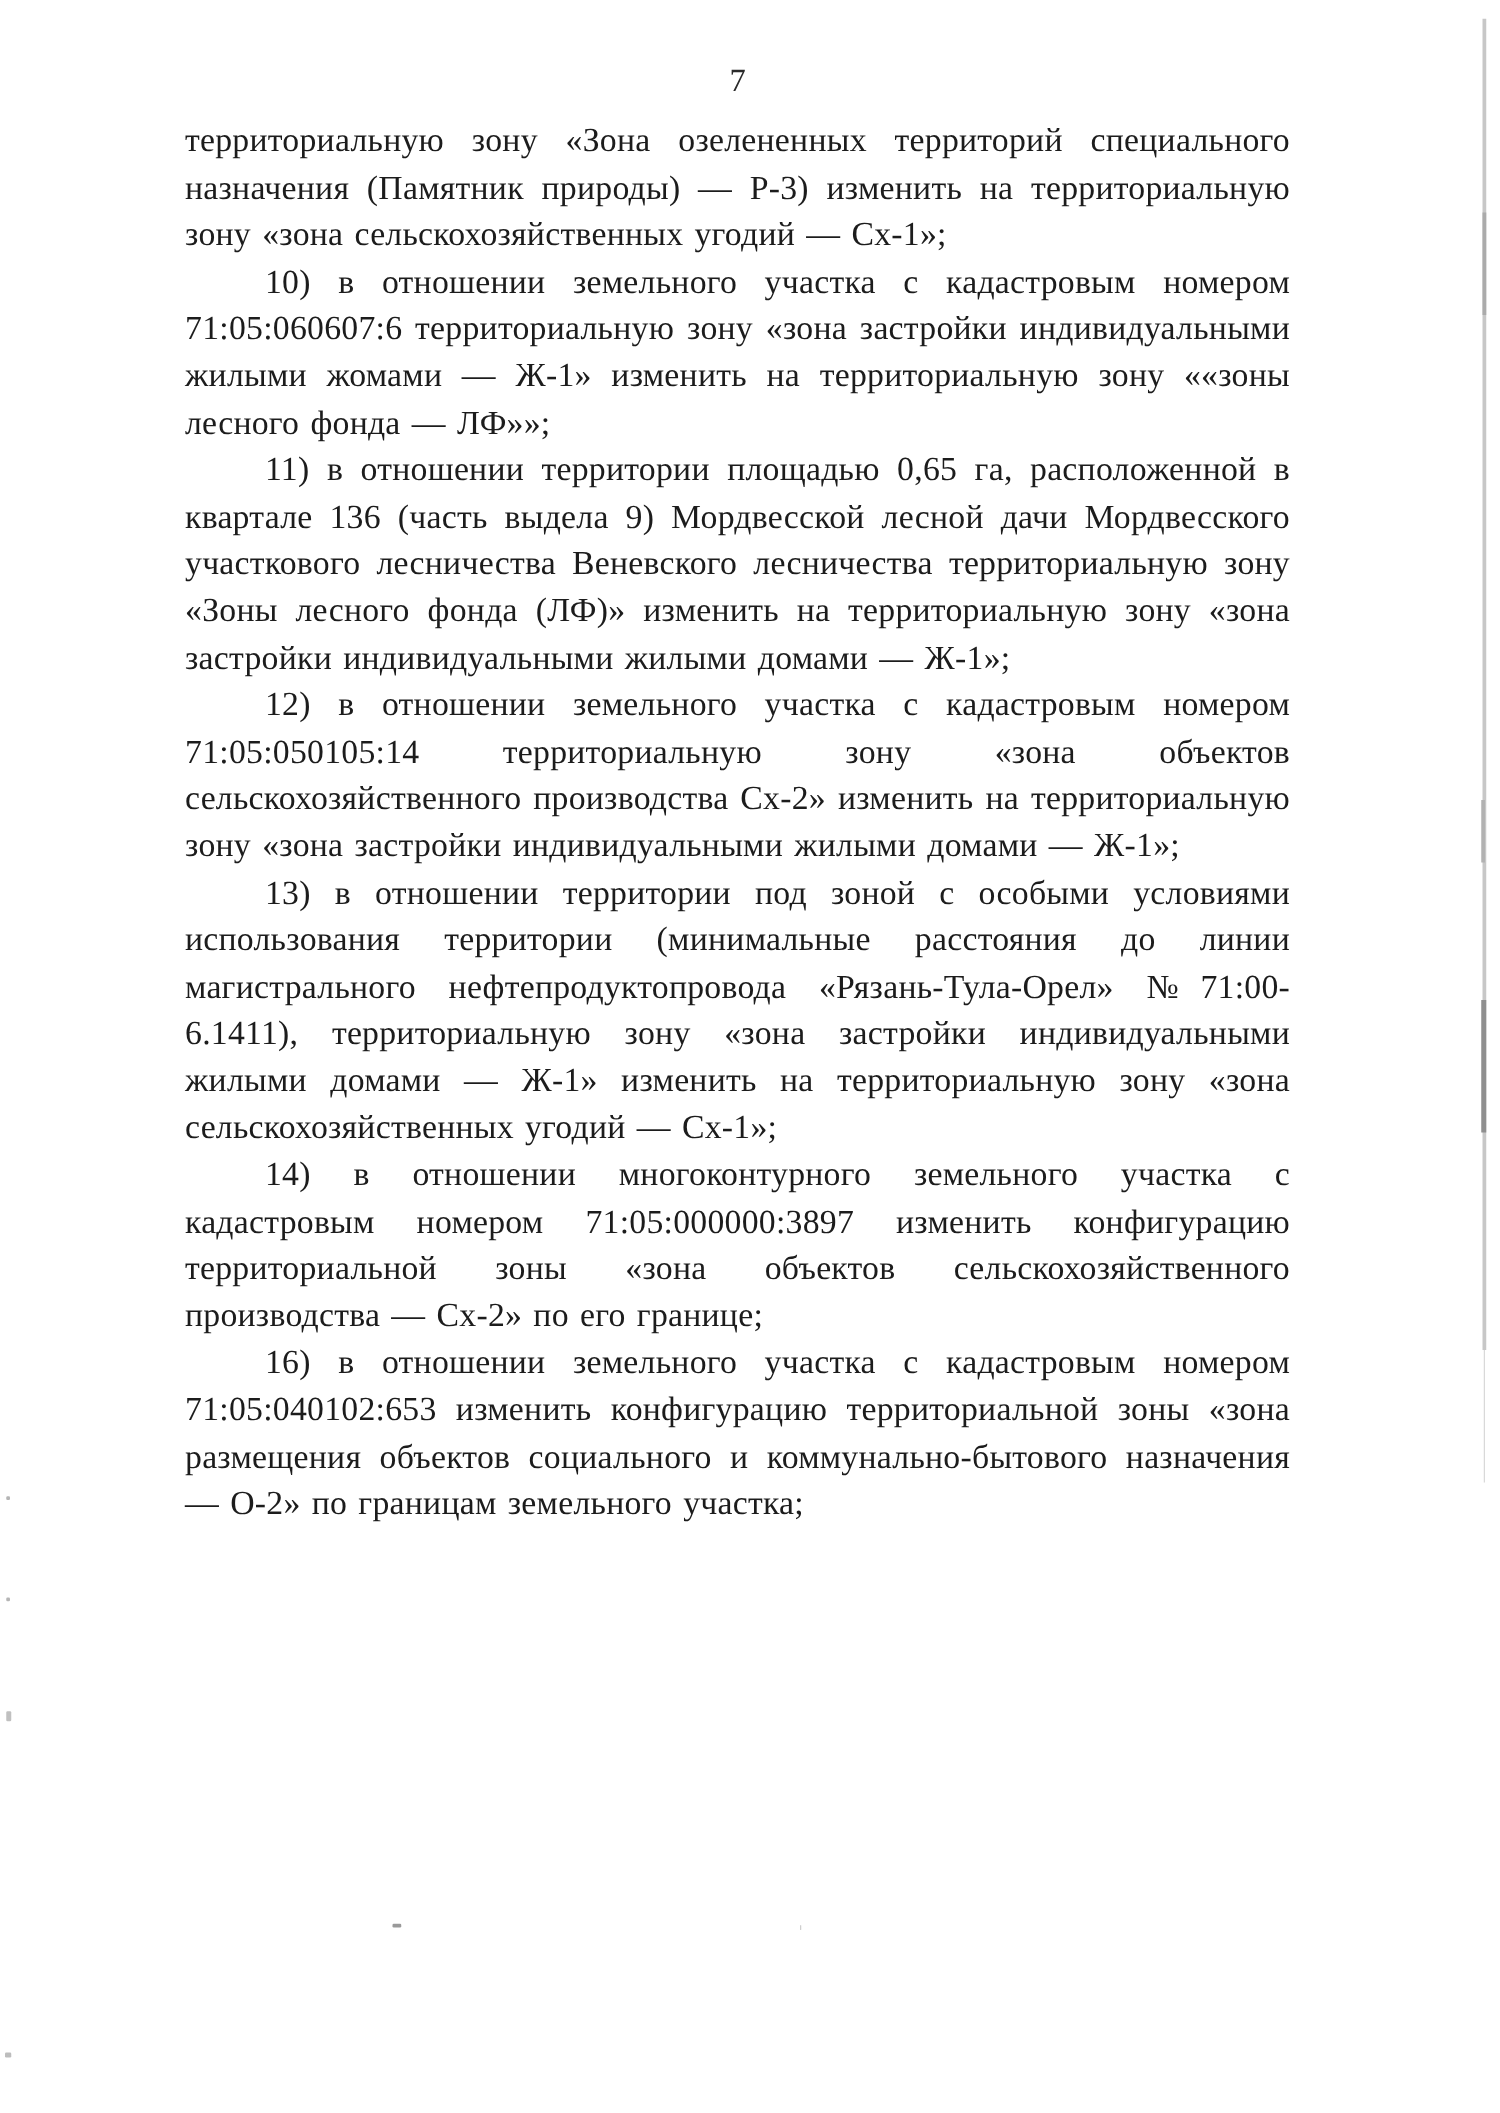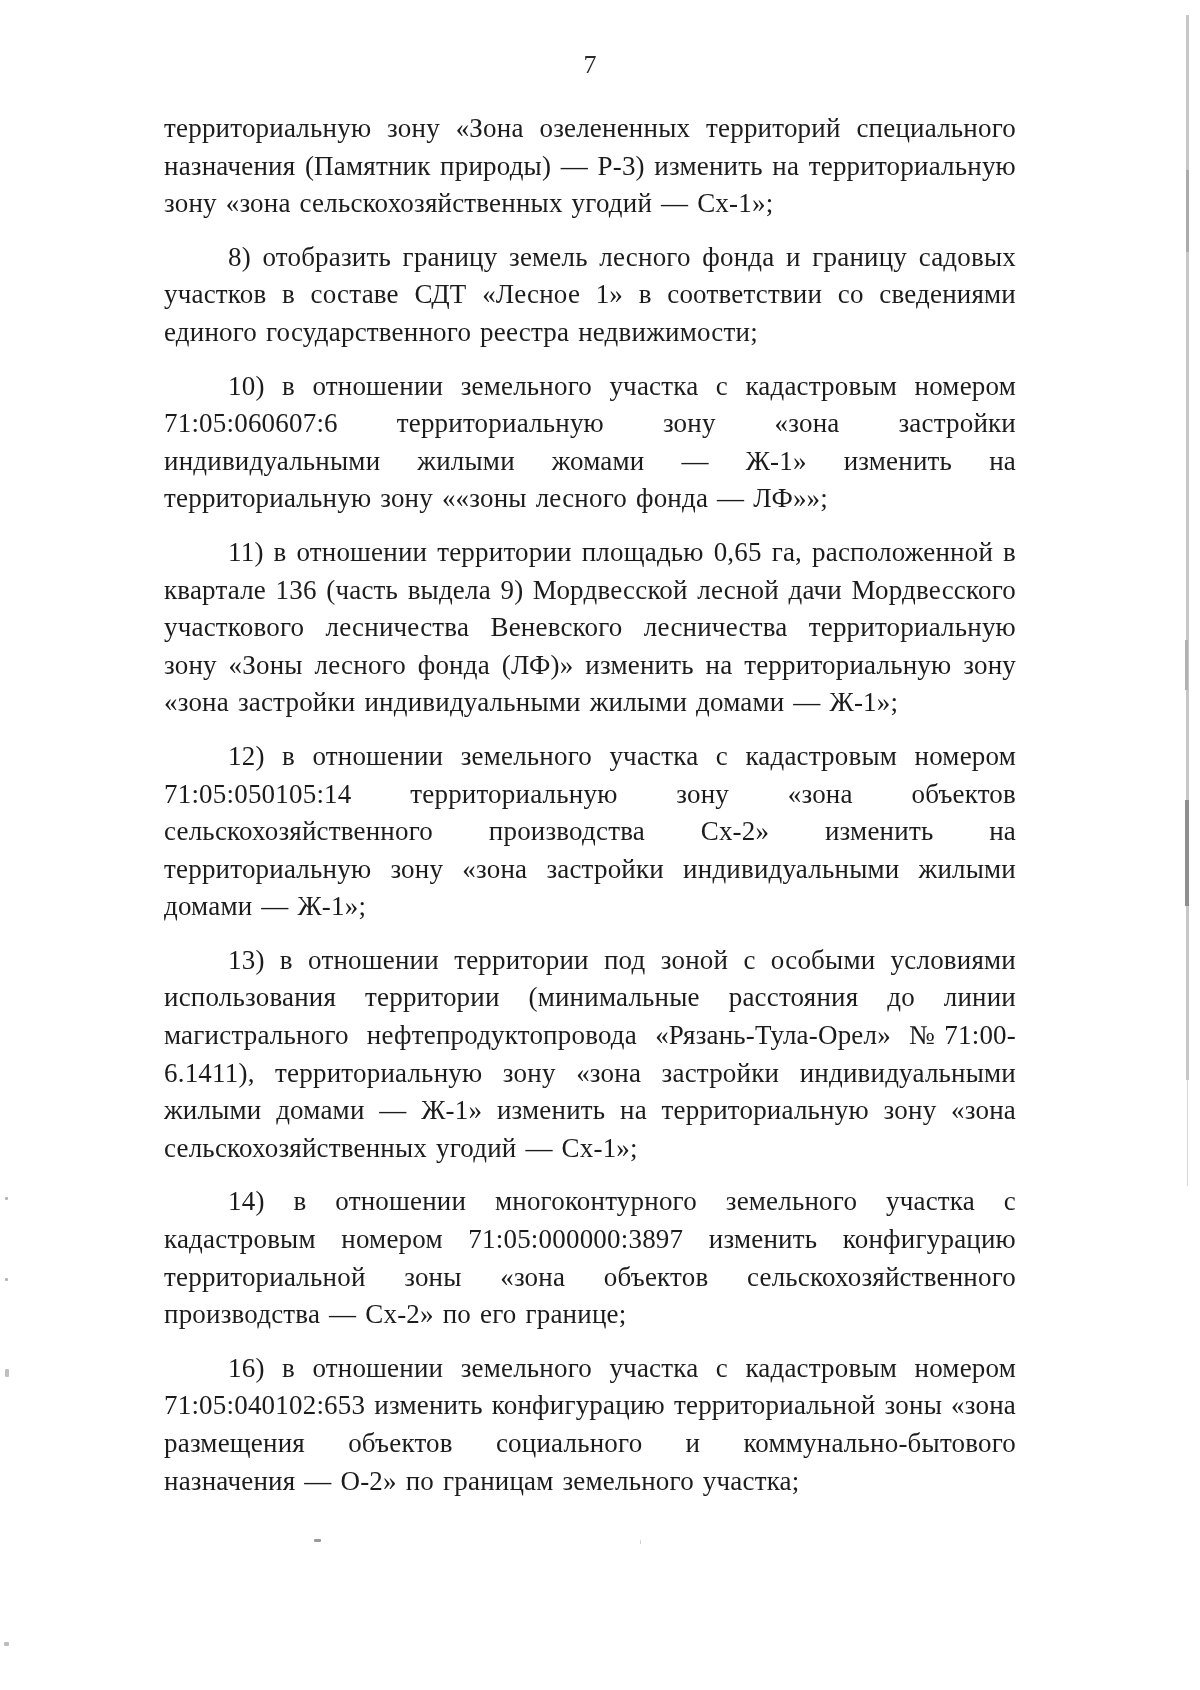--- a/index.html
+++ b/index.html
@@ -32,21 +32,21 @@
     left: 148px;
     width: 884px;
     font-size: 27px;
     line-height: 37.6px;
     text-align: justify;
     text-justify: inter-word;
     word-spacing: 2px;
     letter-spacing: 0.2px;
   }
   .text-block p {
-    margin: 16px;
+    margin: 0;
     padding: 0;
   }
   .text-block p.indent {
     text-indent: 64px;
   }
   
   .artifact {
     position: absolute;
     pointer-events: none;
   }
@@ -65,21 +65,20 @@
 </style>
 </head>
 <body>
 
 <div class="sheet">
 
   <div class="page-number">7</div>
 
   <div class="text-block">
     <p>территориальную зону «Зона озелененных территорий специального назначения (Памятник природы) — Р-3) изменить на территориальную зону «зона сельскохозяйственных угодий — Сх-1»;</p>
-    <p class="indent">8) отобразить границу земель лесного фонда и границу садовых участков в составе СДТ «Лесное 1» в соответствии со сведениями единого государственного реестра недвижимости;</p>
     <p class="indent">10) в отношении земельного участка с кадастровым номером 71:05:060607:6 территориальную зону «зона застройки индивидуальными жилыми жомами — Ж-1» изменить на территориальную зону ««зоны лесного фонда — ЛФ»»;</p>
     <p class="indent">11) в отношении территории площадью 0,65 га, расположенной в квартале 136 (часть выдела 9) Мордвесской лесной дачи Мордвесского участкового лесничества Веневского лесничества территориальную зону «Зоны лесного фонда (ЛФ)» изменить на территориальную зону «зона застройки индивидуальными жилыми домами — Ж-1»;</p>
     <p class="indent">12) в отношении земельного участка с кадастровым номером 71:05:050105:14 территориальную зону «зона объектов сельскохозяйственного производства Сх-2» изменить на территориальную зону «зона застройки индивидуальными жилыми домами — Ж-1»;</p>
     <p class="indent">13) в отношении территории под зоной с особыми условиями использования территории (минимальные расстояния до линии магистрального нефтепродуктопровода «Рязань-Тула-Орел» №71:00-6.1411), территориальную зону «зона застройки индивидуальными жилыми домами — Ж-1» изменить на территориальную зону «зона сельскохозяйственных угодий — Сх-1»;</p>
     <p class="indent">14) в отношении многоконтурного земельного участка с кадастровым номером 71:05:000000:3897 изменить конфигурацию территориальной зоны «зона объектов сельскохозяйственного производства — Сх-2» по его границе;</p>
     <p class="indent">16) в отношении земельного участка с кадастровым номером 71:05:040102:653 изменить конфигурацию территориальной зоны «зона размещения объектов социального и коммунально-бытового назначения — О-2» по границам земельного участка;</p>
   </div>
 
   <div class="artifact streak-main"></div>
   <div class="artifact streak-seg-a"></div>

